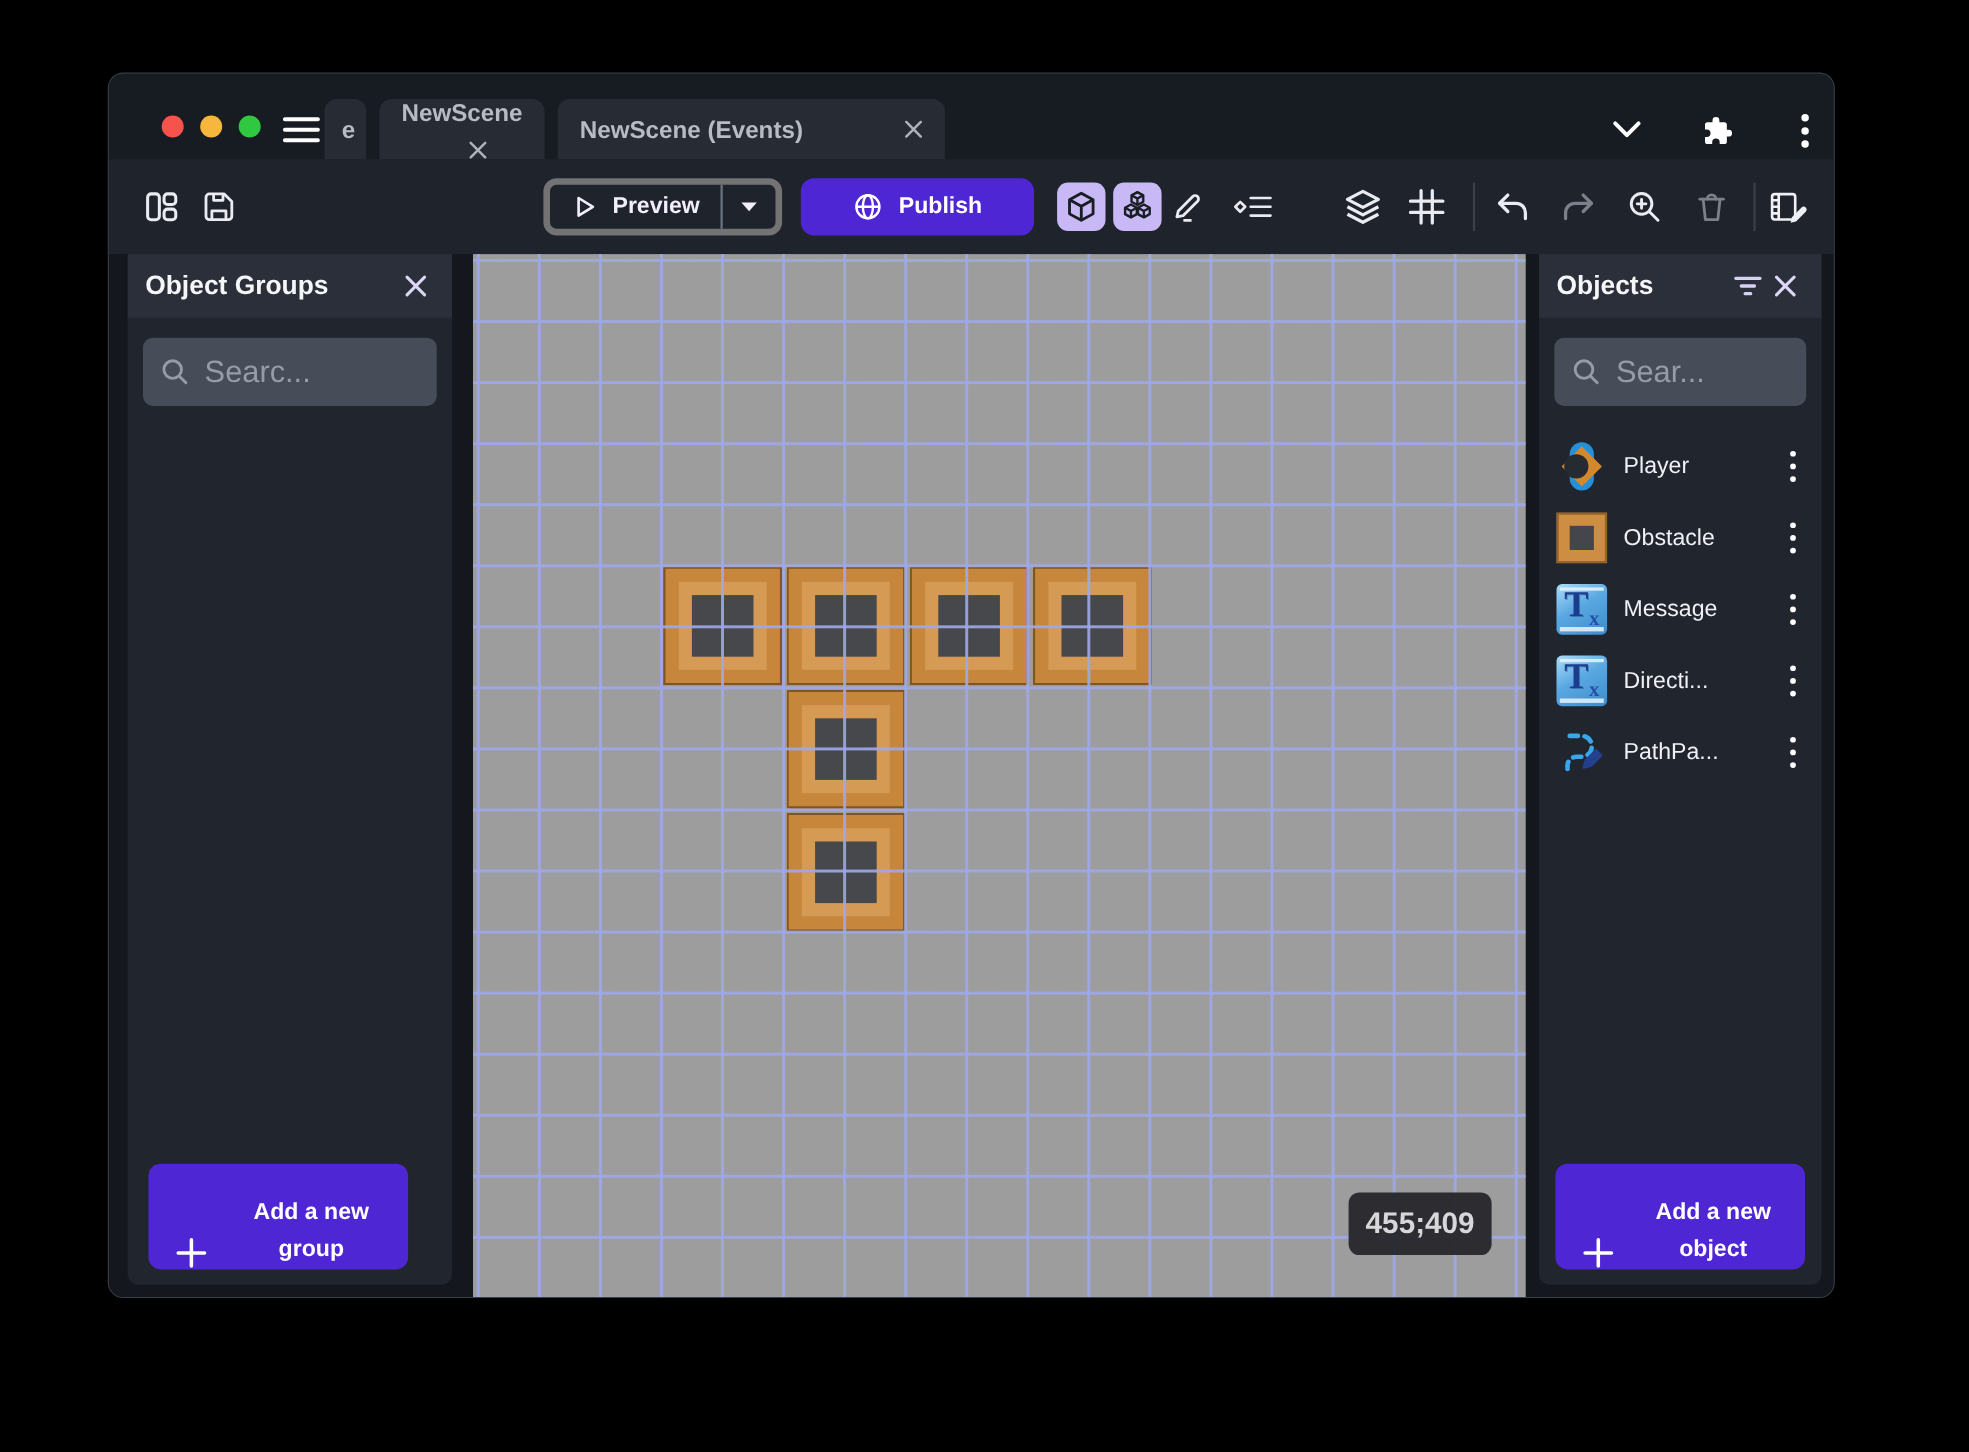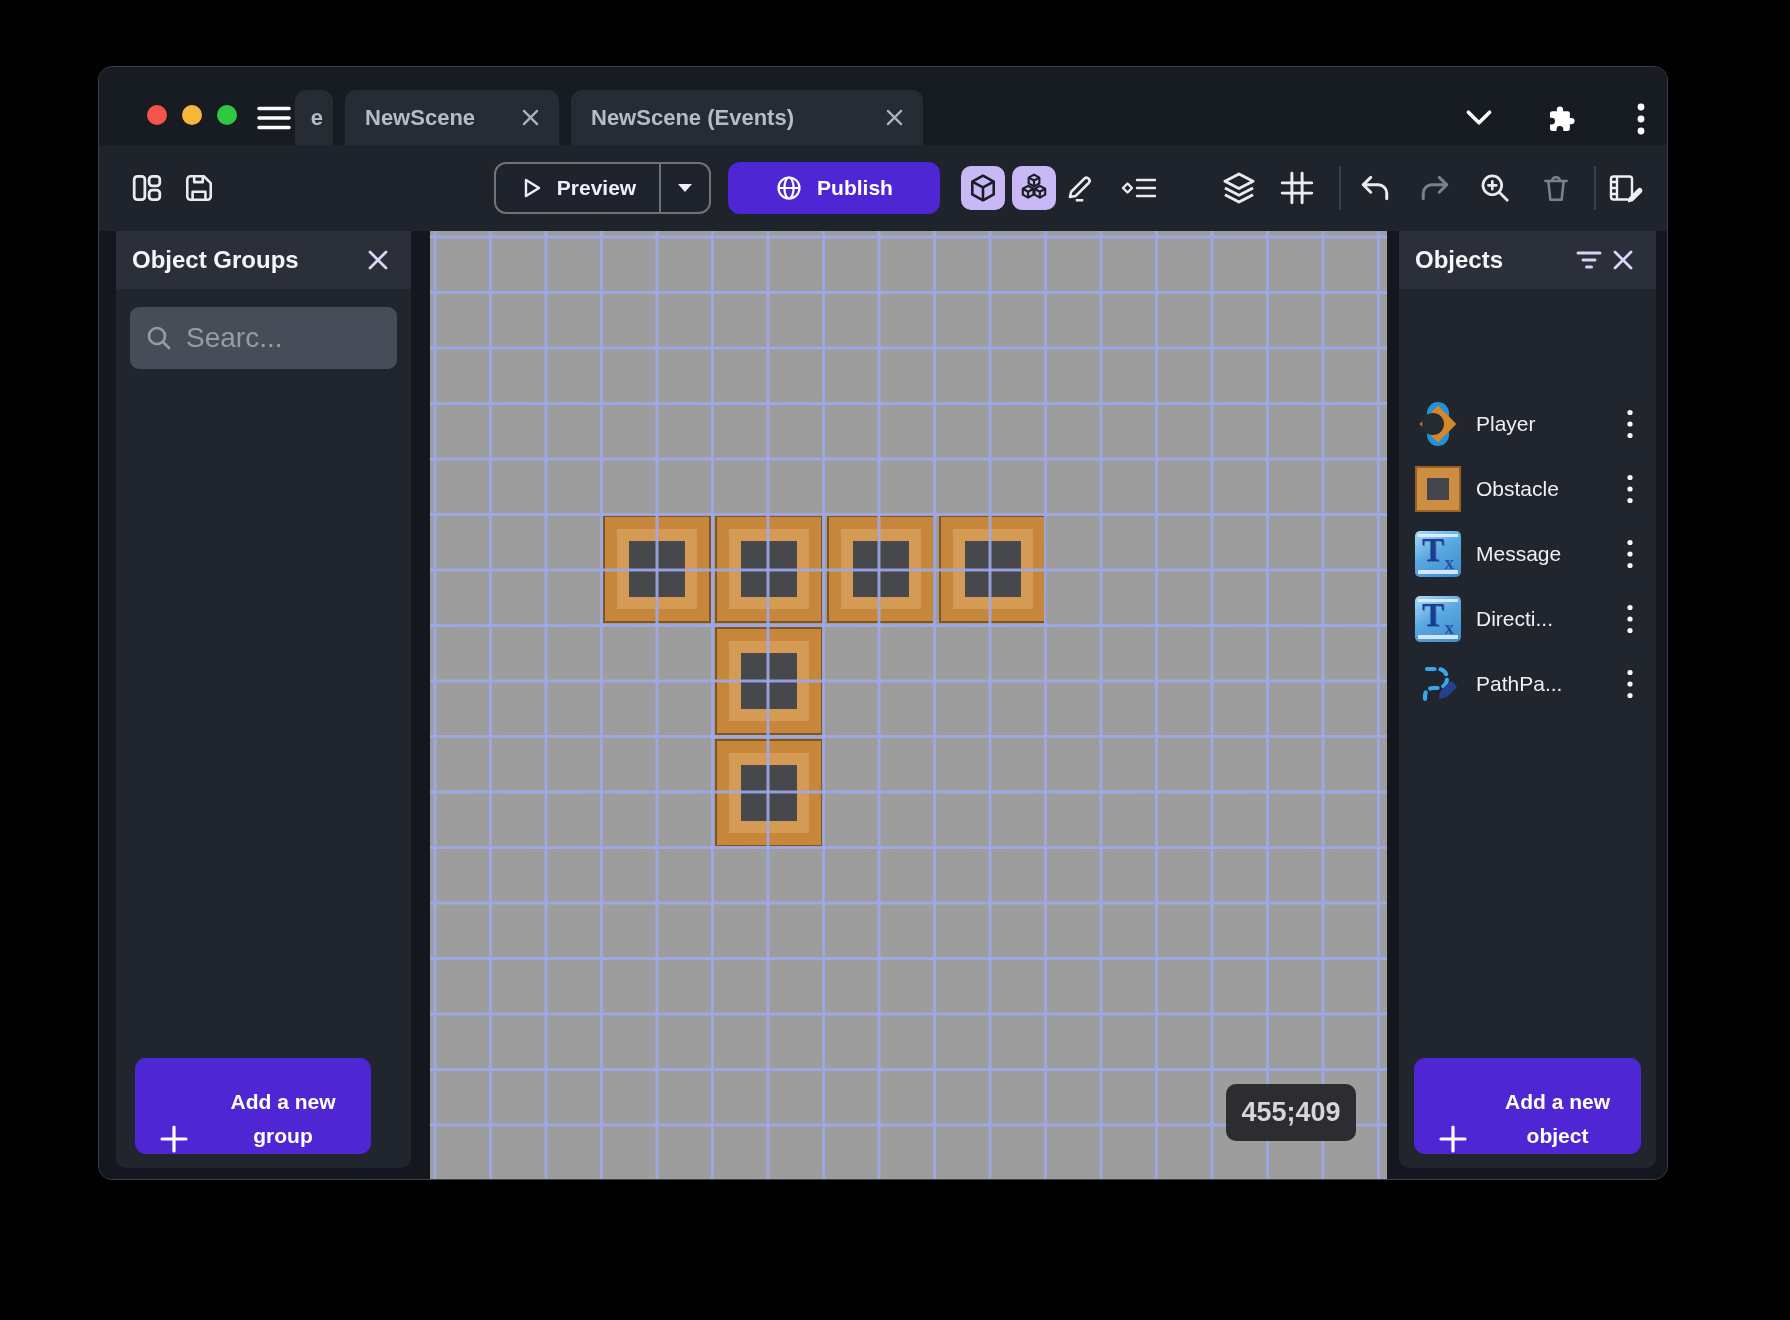--- a/index.html
+++ b/index.html
@@ -17,42 +17,42 @@
   .traffic i { width:20px; height:20px; border-radius:50%; display:block; }
   .light-red { background:#f5544d; } .light-yellow { background:#f6b73c; } .light-green { background:#2fc840; }
   .hamburger { position:absolute; left:158px; top:38px; width:34px; height:26px; cursor:pointer; }
 
   .tabs { position:absolute; left:196px; bottom:0; height:55px; display:flex; gap:12px; align-items:flex-end; }
   .tab { height:55px; display:flex; align-items:center; justify-content:space-between;
          background:#262b34; border-radius:11px 11px 0 0; padding:0 20px;
          color:#b6bbc4; font-size:22px; font-weight:600; cursor:pointer; white-space:nowrap; }
   .tab .tabx { margin-left:28px; display:flex; align-items:center; opacity:.9; }
   .tab.partial { width:38px; padding:0 10px 0 0; justify-content:flex-end; overflow:hidden; }
-  .tab.t1 { width:214px; } .tab.t2 { width:352px; } .tab.t3 { width:415px; }
+  .tab.t1 { width:150px;flex-direction:column; } .tab.t2 { width:352px; } .tab.t3 { width:415px; }
   .tab.active { background:#1e232c; border:2px solid #565b66; border-bottom:none; height:57px;
                 color:#fafafa; }
 
   .strip-icon { position:absolute; top:36px; cursor:pointer; display:flex; align-items:center; justify-content:center; }
   .chevron-btn { left:1362px; width:36px; height:28px; }
   .puzzle-btn  { left:1444px; width:34px; height:32px; }
   .kebab-btn   { left:1528px; width:28px; height:32px; }
 
   
   .toolbar { position:absolute; left:0; top:78px; right:0; height:86px; background:#1e232c; }
   .tb { position:absolute; display:flex; align-items:center; justify-content:center; cursor:pointer; }
   .tb-icon30 { width:36px; height:36px; top:25px; }
   .pos-layout { left:30px; } .pos-save { left:82px; }
   .pos-pencil { left:962px; } .pos-diamond { left:1022px; } .pos-layers { left:1122px; }
   .pos-grid { left:1180px; } .pos-undo { left:1258px; } .pos-redo { left:1318px; }
   .pos-zoomin { left:1378px; } .pos-trash { left:1439px; } .pos-film { left:1509px; }
   .tb-divider { position:absolute; top:21px; width:2px; height:44px; background:#3b414b; }
   .div1 { left:1240px; } .div2 { left:1495px; }
 
   .btn-preview { position:absolute; left:395px; top:17px; width:217px; height:52px;
-                 border:2px solid #737373; border-radius:12px; display:flex; 
+                 border:6px solid #737373; border-radius:12px; display:flex; 
                  color:#f3eefe; cursor:pointer; }
   .btn-preview .pv-main { flex:1; display:flex; align-items:center; justify-content:center; gap:14px;
                  font-size:21px; font-weight:bold; height:100%; }
   .btn-preview .pv-caret { width:50px; height:100%; border-left:2px solid #6b7280;
                  display:flex; align-items:center; justify-content:center; }
   .btn-publish { position:absolute; left:629px; top:17px; width:212px; height:52px;
                  background:#4f26d4; border-radius:12px; display:flex; align-items:center; justify-content:center;
                  gap:14px; color:#fff; font-size:21px; font-weight:bold; cursor:pointer; }
   .toggle { position:absolute; top:21px; width:44px; height:44px; border-radius:10px; background:#c8b8f5;
             display:flex; align-items:center; justify-content:center; cursor:pointer; }
@@ -346,20 +346,27 @@
             <svg width="26" height="20" viewBox="0 0 26 20" stroke="#d7d1f5" stroke-width="3" stroke-linecap="round">
                 <path d="M2 3h22M7 10h12M10.5 17h5"></path>
               </svg>
           </span>
           <span class="ph-icon">
             <svg width="22" height="22" viewBox="0 0 22 22">
                 <path d="M3 3l16 16M19 3L3 19" stroke="#dcd6f7" stroke-width="2.8" stroke-linecap="round"></path>
               </svg>
           </span>
         </div>
+        <div class="searchbox">
+          <svg width="26" height="26" viewBox="0 0 26 26" fill="none" stroke="#969ca6" stroke-width="2.6" stroke-linecap="round">
+              <circle cx="11" cy="11" r="8"></circle>
+              <path d="M17 17l6 6"></path>
+            </svg>
+          <input type="text" placeholder="Sear..." style="">
+        </div>
         <div class="obj-list">
             <div class="obj-row">
               <span class="obj-icon icon-player">
                 <i class="pl-body"></i>
                 <i class="pl-arrow"></i>
                 <i class="pl-head"></i>
               </span>
               <span class="obj-name">Player</span>
               <span class="row-kebab">
                 <svg width="8" height="32" viewBox="0 0 8 32">

